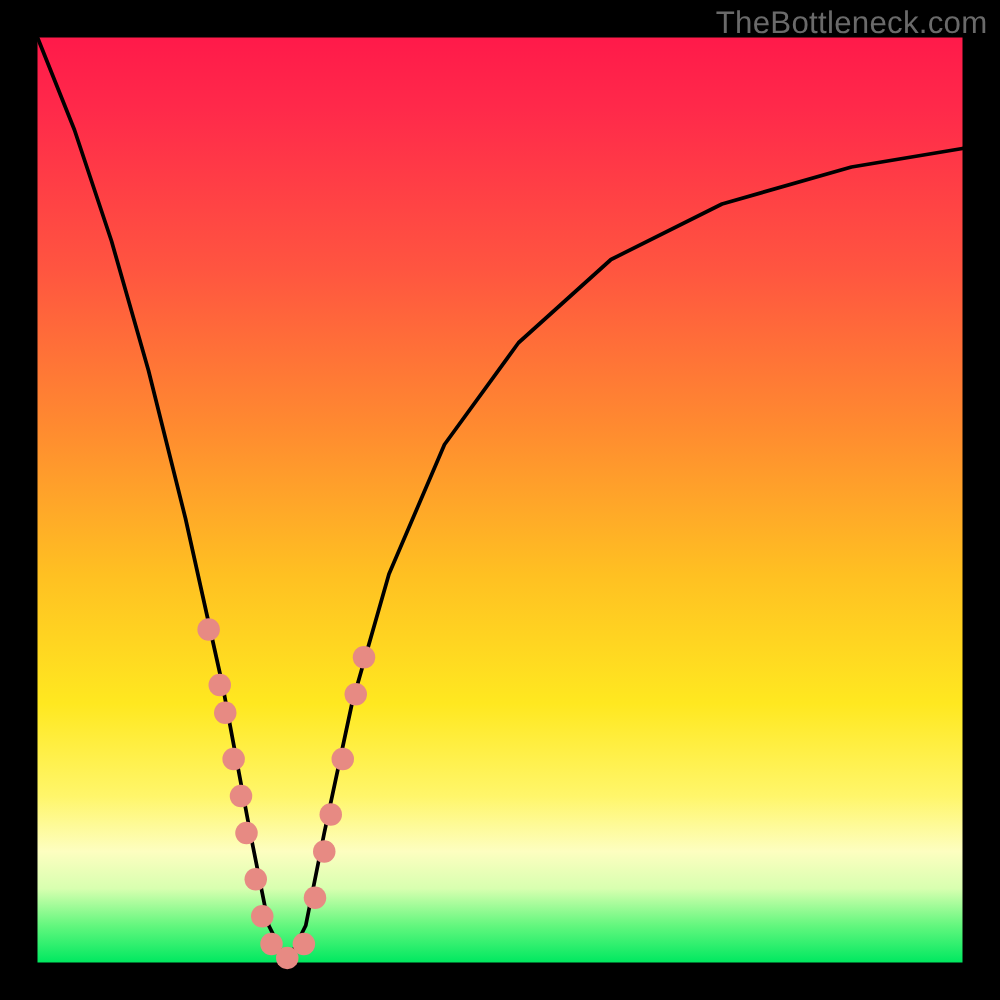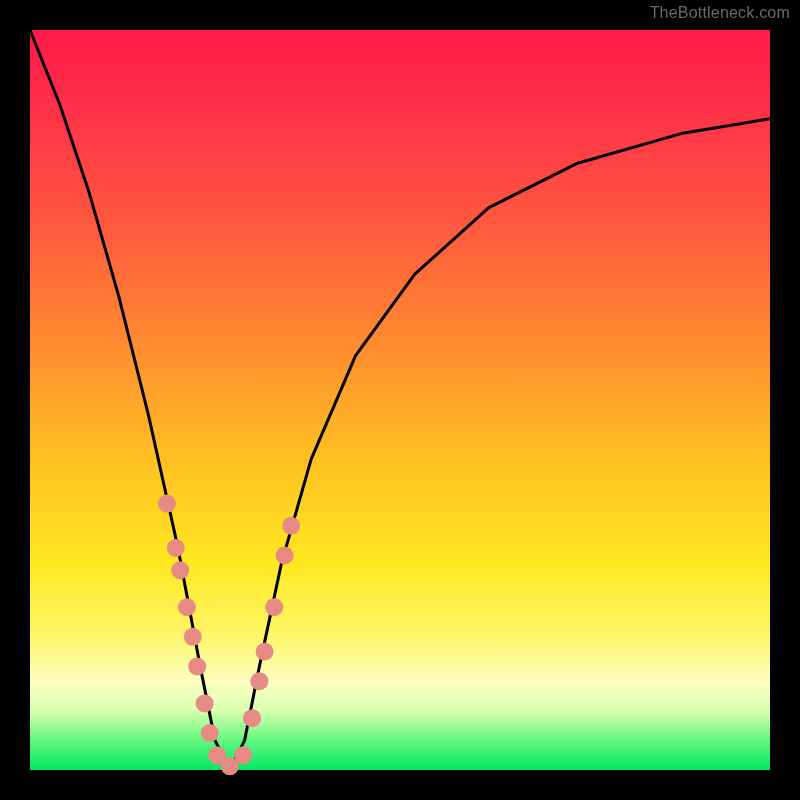--- a/index.html
+++ b/index.html
@@ -34,21 +34,21 @@
       #fdfec0 88%,
       #d8ffb0 92%,
       #63f77e 96%,
       #00e860 100%);
   }
   .watermark {
     position: absolute;
     top: 4px;
     right: 10px;
     color: #6a6a6a;
-    font-size: 16px;
+    font-size: 25px;
     font-weight: 500;
     letter-spacing: 0.2px;
     user-select: none;
   }
   svg.curve {
     position: absolute;
     left: 0;
     top: 0;
     width: 740px;
     height: 740px;

